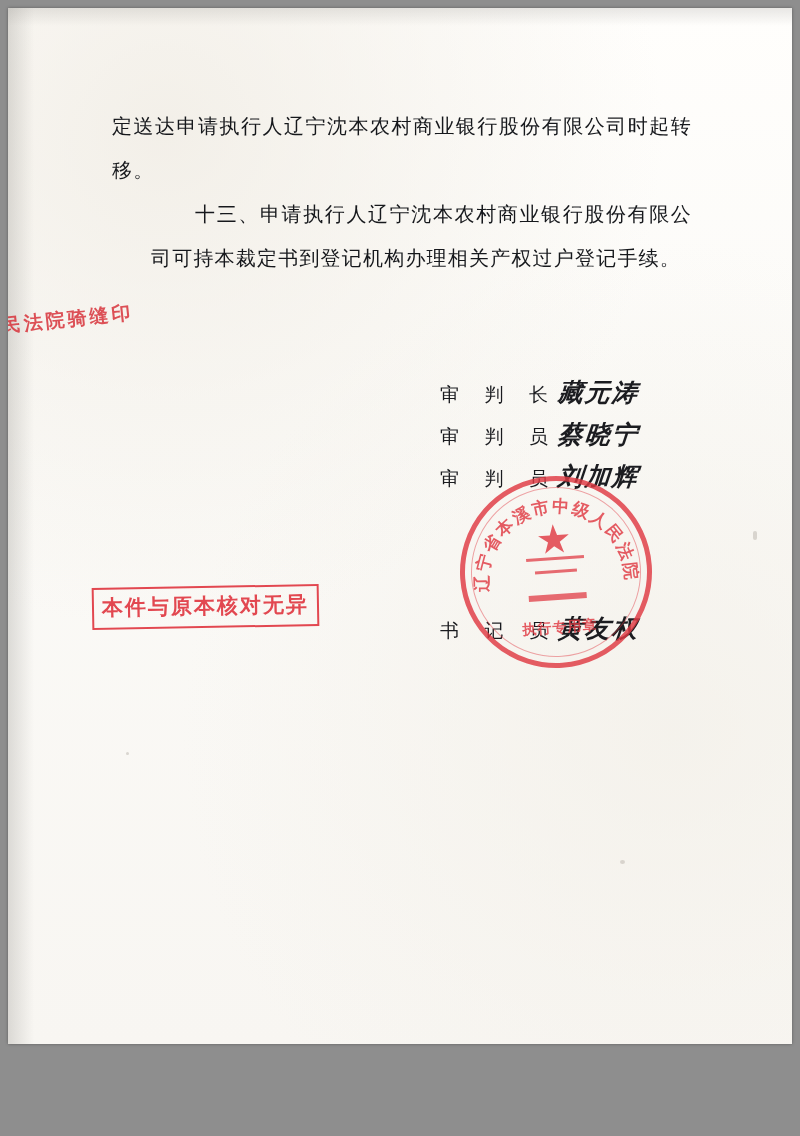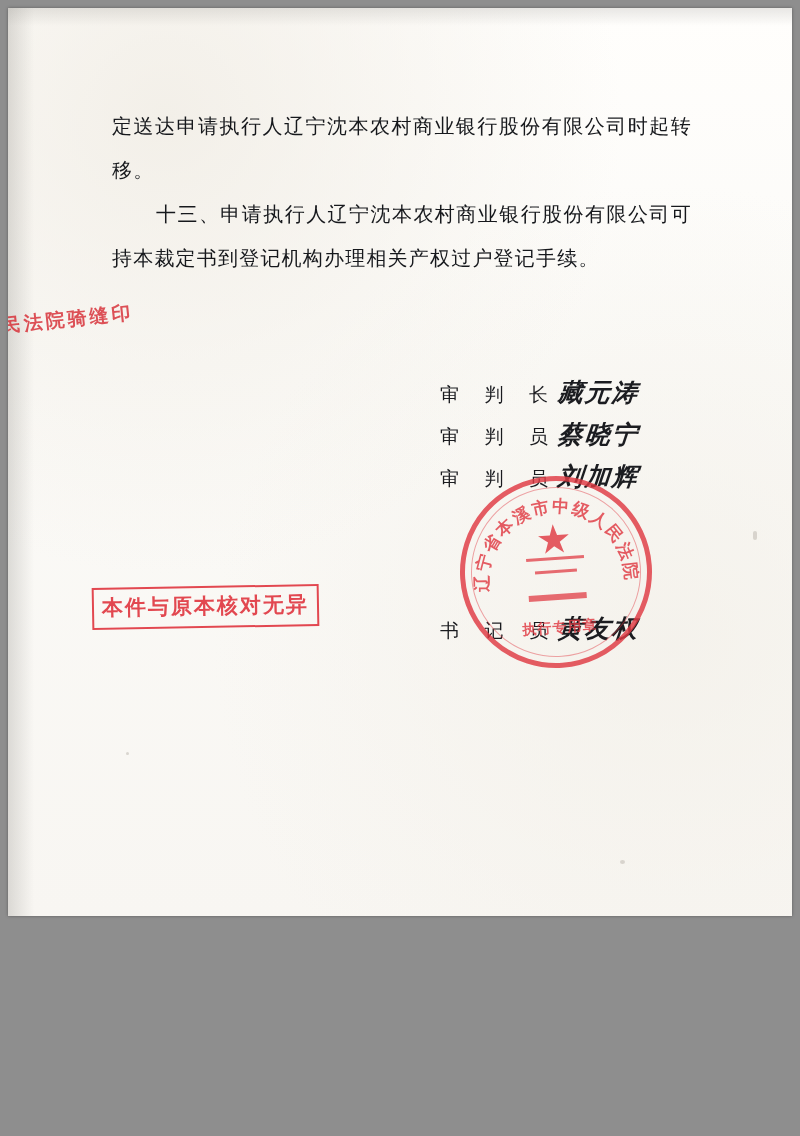--- a/index.html
+++ b/index.html
@@ -11,21 +11,21 @@
     height: 1136px;
     background: #8e8e8e;
     font-family: "Liberation Sans", sans-serif;
     overflow: hidden;
   }
   .page {
     position: absolute;
     left: 8px;
     top: 8px;
     width: 784px;
-    height: 908px;
+    height: 1036px;
     background: #fdfcfa;
     box-shadow: 0 0 3px rgba(0,0,0,0.35);
     overflow: hidden;
   }
   
   .paper-tint {
     position: absolute;
     inset: 0;
     background:
       radial-gradient(circle at 20% 12%, rgba(240,236,228,0.8) 0%, rgba(253,252,250,0) 45%),
@@ -57,20 +57,21 @@
     color: #16181c;
     letter-spacing: 1.2px;
   }
   .para {
     margin: 0;
     text-align: justify;
     text-justify: inter-ideograph;
   }
   .para.indent {
     text-indent: 44px;
+    margin-left: 39px;
   }
 
   
   .seal-edge {
     position: absolute;
     left: -6px;
     top: 298px;
     width: 140px;
     height: 34px;
     color: #d8343c;

